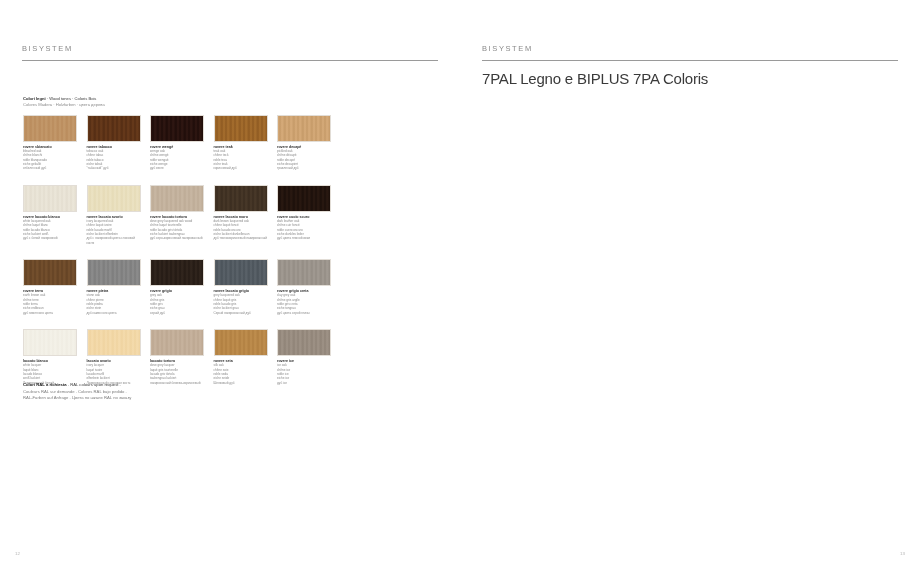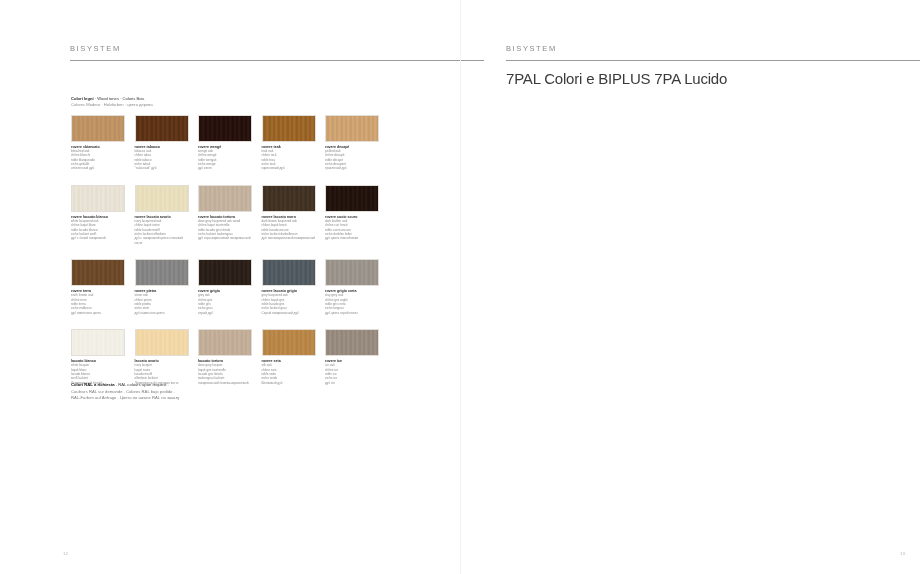--- a/index.html
+++ b/index.html
@@ -2,21 +2,21 @@
 <html><head>
 <meta charset="utf-8">
 <style>
   * { box-sizing: border-box; margin: 0; padding: 0; }
   html, body {
     width: 920px; height: 574px;
     background: #ffffff;
     font-family: "Liberation Sans", sans-serif;
     overflow: hidden;
   }
-  .spread { position: relative; width: 920px; height: 564px; display: flex; padding-left: 48px; }
+  .spread { position: relative; width: 920px; height: 564px; display: flex; }
   .page { position: relative; height: 574px; background: #fff; }
   .page-left  { width: 460px; }
   .page-right { width: 460px; }
   .gutter { position: absolute; left: 460px; top: 0; width: 1px; height: 574px; background: #f2f2f2; }
 
   
   .brand {
     position: absolute; left: 22px; top: 44px;
     font-size: 7.5px; letter-spacing: 1.6px; color: #8a8a8a; font-weight: 400;
   }
@@ -233,17 +233,17 @@
     </div>
 
     <div class="pageno">12</div>
   </div>
 
   <div class="gutter"></div>
 
   <div class="page page-right">
     <div class="brand">BISYSTEM</div>
     <div class="rule"></div>
-    <div class="page-title">7PAL Colori e BIPLUS 7PA Lucido</div>
+    <div class="page-title">7PAL Legno e BIPLUS 7PA Coloris</div>
 
     <div class="pageno">13</div>
   </div>
 </div>
 
 </body></html>

